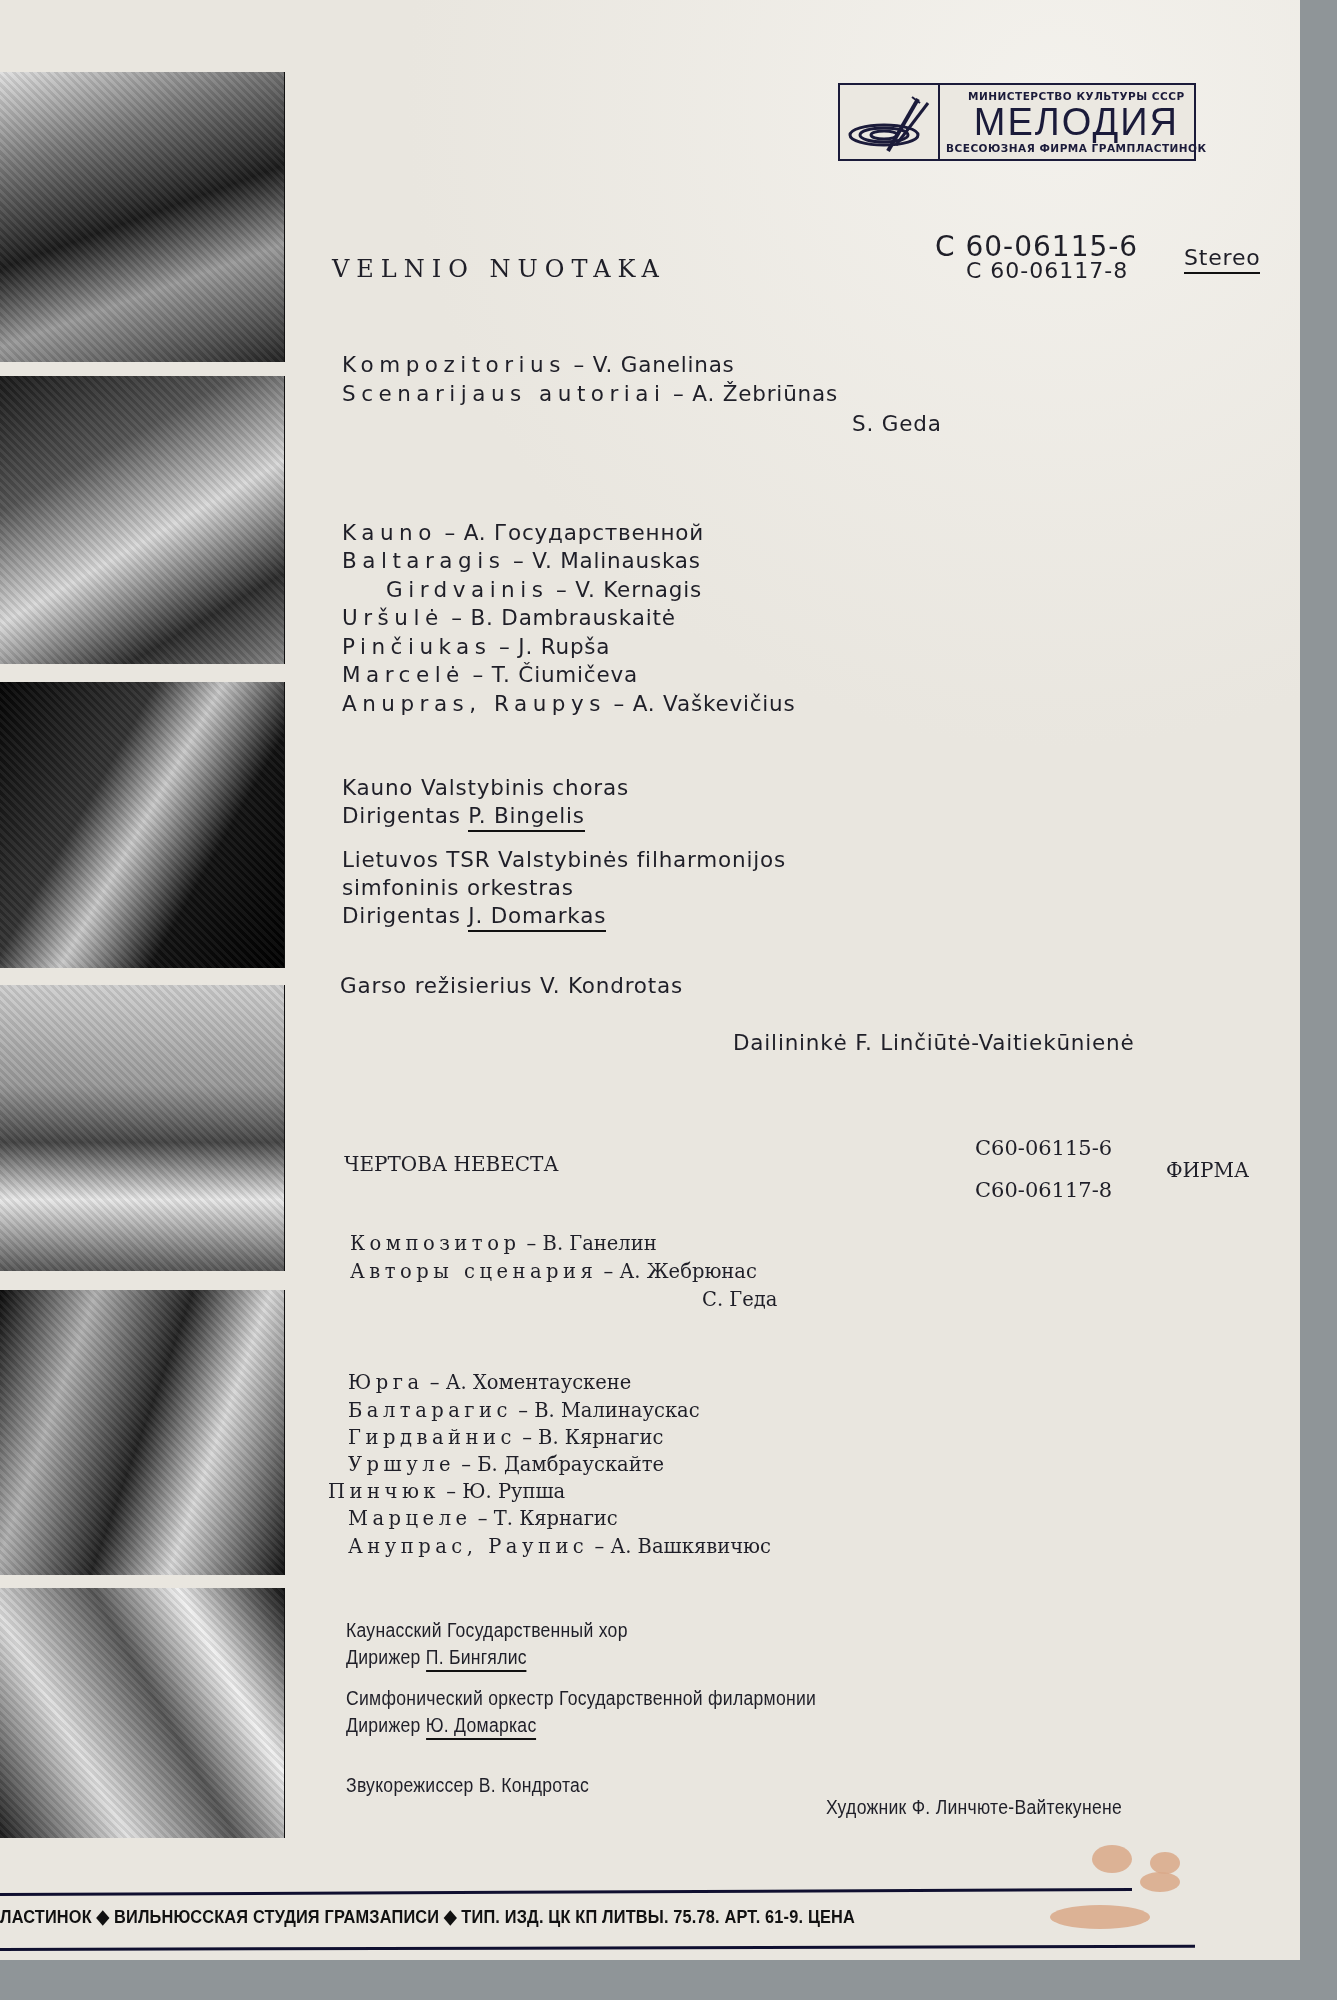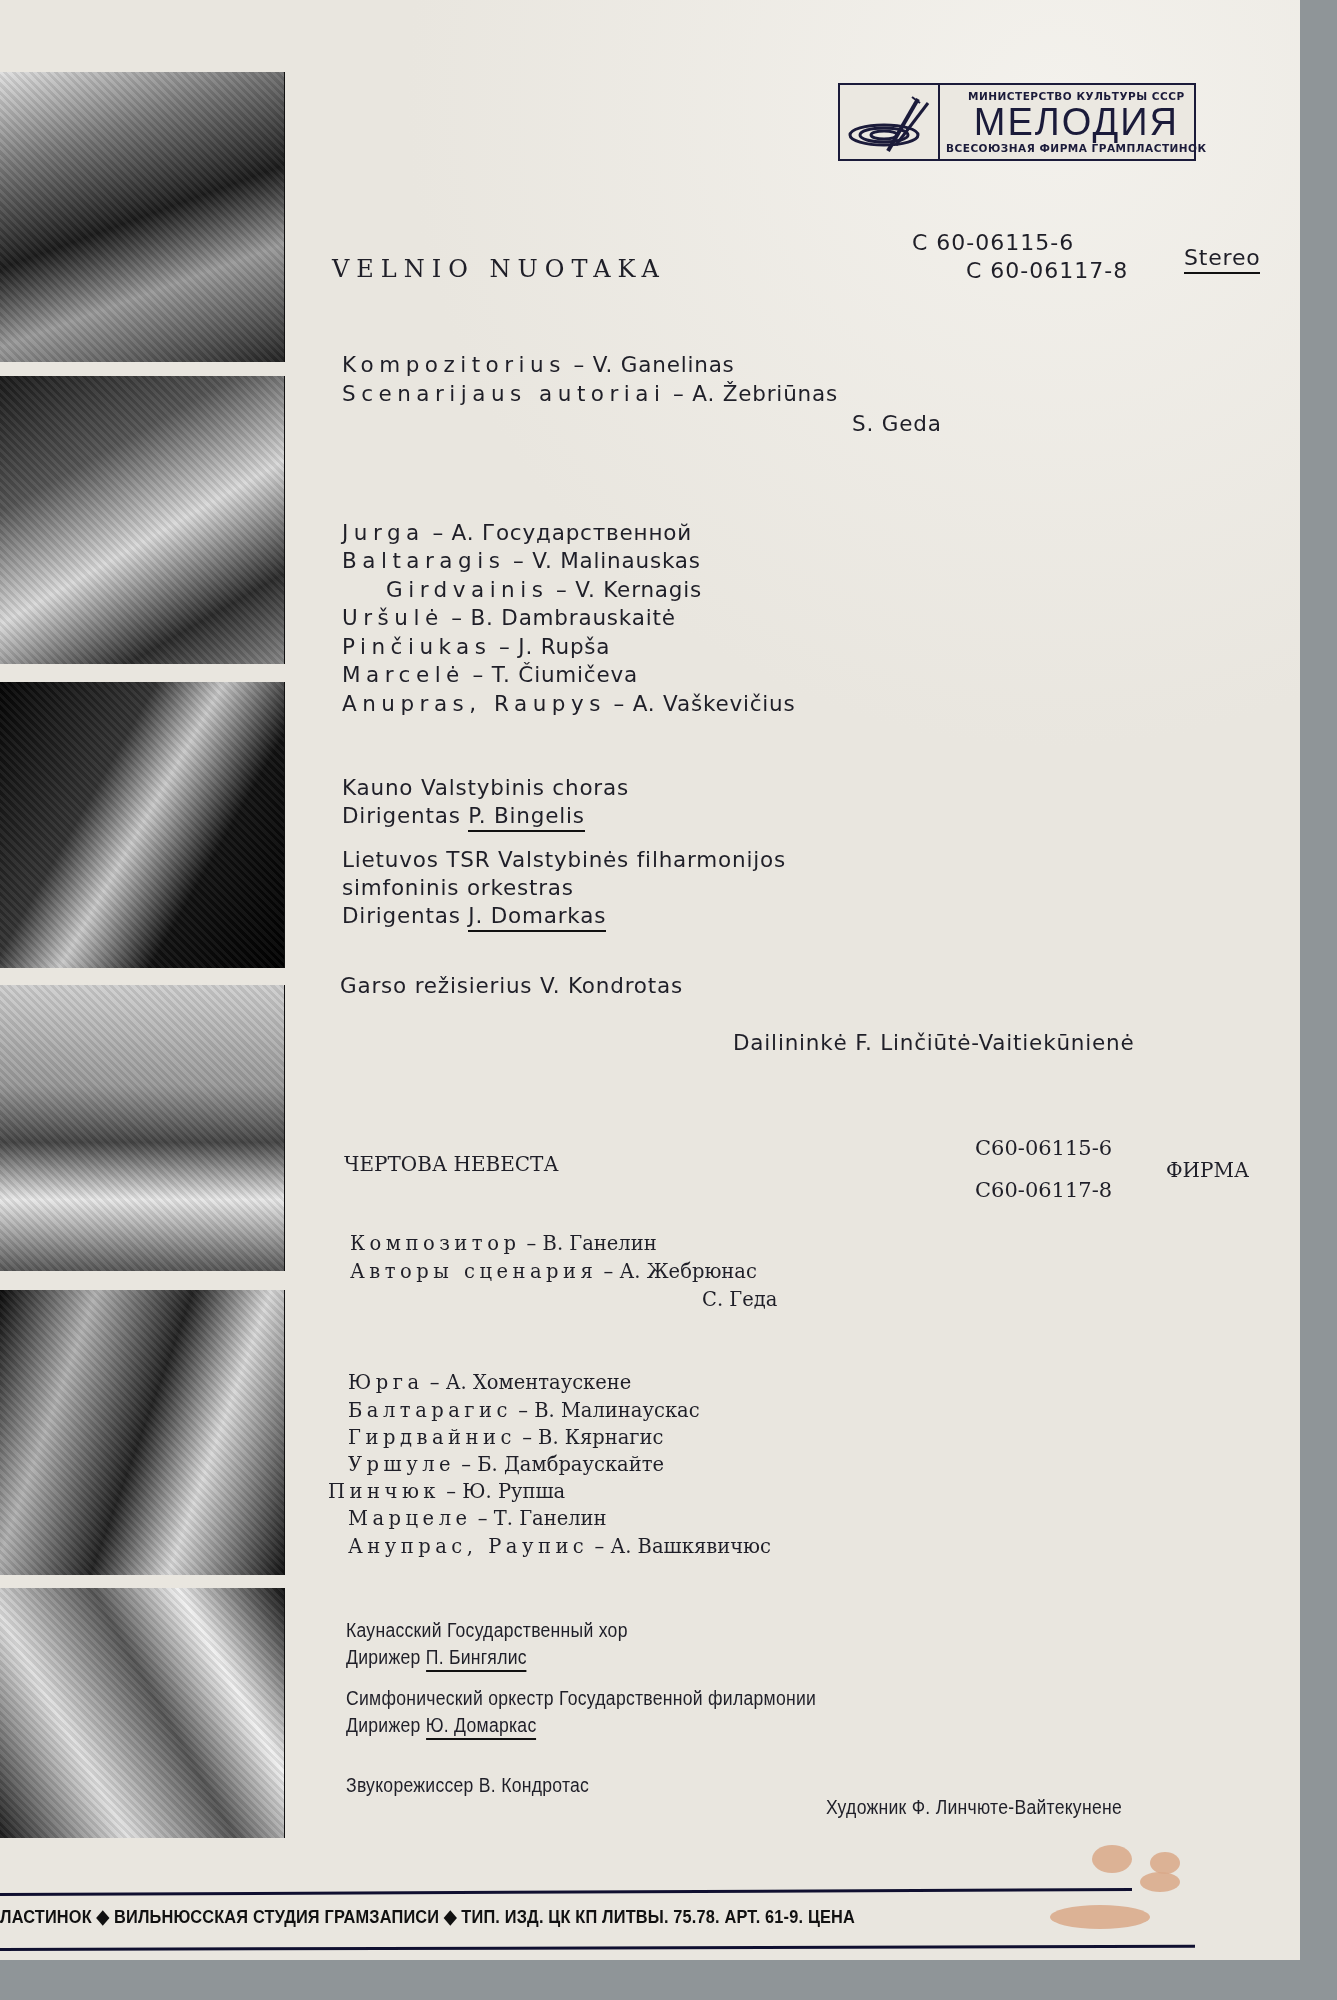--- a/index.html
+++ b/index.html
@@ -85,30 +85,30 @@
       </svg>
     </div>
     <div class="logo-text">
       <div class="logo-top">МИНИСТЕРСТВО КУЛЬТУРЫ СССР</div>
       <div class="logo-name">МЕЛОДИЯ</div>
       <div class="logo-bottom">ВСЕСОЮЗНАЯ ФИРМА ГРАМПЛАСТИНОК</div>
     </div>
   </div>
 
   <div class="t typewriter" style="left:332px;top:255px;font-size:24px;letter-spacing:7px;">VELNIO NUOTAKA</div>
-  <div class="t sans" style="left:912px;top:230px;font-size:22px;letter-spacing:1px;">C 60-06115-6</div>
+  <div class="t sans" style="left:935px;top:230px;font-size:28px;letter-spacing:1px;">C 60-06115-6</div>
   <div class="t sans" style="left:966px;top:258px;font-size:22px;letter-spacing:1px;">C 60-06117-8</div>
   <div class="t sans ul" style="left:1184px;top:245px;font-size:22px;">Stereo</div>
 
   <div class="t sans" style="left:342px;top:352px;"><span class="spaced">Kompozitorius</span> <span>–</span> <span>V. Ganelinas</span></div>
   <div class="t sans" style="left:342px;top:381px;"><span class="spaced">Scenarijaus autoriai</span> <span>–</span> <span>A. Žebriūnas</span></div>
   <div class="t sans" style="left:852px;top:411px;">S. Geda</div>
 
   <div>
-    <div class="t sans" style="left:342px;top:520px;"><span class="spaced">Jurga</span> <span>–</span> <span>A. Государственной</span></div>
+    <div class="t sans" style="left:342px;top:520px;"><span class="spaced">Kauno</span> <span>–</span> <span>A. Государственной</span></div>
     <div class="t sans" style="left:342px;top:548px;"><span class="spaced">Baltaragis</span> <span>–</span> <span>V. Malinauskas</span></div>
     <div class="t sans" style="left:342px;top:577px;margin-left:44px;"><span class="spaced">Girdvainis</span> <span>–</span> <span>V. Kernagis</span></div>
     <div class="t sans" style="left:342px;top:605px;"><span class="spaced">Uršulė</span> <span>–</span> <span>B. Dambrauskaitė</span></div>
     <div class="t sans" style="left:342px;top:634px;"><span class="spaced">Pinčiukas</span> <span>–</span> <span>J. Rupša</span></div>
     <div class="t sans" style="left:342px;top:662px;"><span class="spaced">Marcelė</span> <span>–</span> <span>T. Čiumičeva</span></div>
     <div class="t sans" style="left:342px;top:691px;"><span class="spaced">Anupras, Raupys</span> <span>–</span> <span>A. Vaškevičius</span></div>
   </div>
 
   <div class="t sans" style="left:342px;top:775px;">Kauno Valstybinis choras</div>
   <div class="t sans" style="left:342px;top:803px;"><span>Dirigentas</span> <span class="ul">P. Bingelis</span></div>
@@ -126,21 +126,21 @@
   <div class="t ru-serif" style="left:350px;top:1232px;"><span class="ru-spaced">Композитор</span> <span>–</span> <span>В. Ганелин</span></div>
   <div class="t ru-serif" style="left:350px;top:1260px;"><span class="ru-spaced">Авторы сценария</span> <span>–</span> <span>А. Жебрюнас</span></div>
   <div class="t ru-serif" style="left:702px;top:1288px;">С. Геда</div>
 
   <div>
     <div class="t ru-serif" style="left:348px;top:1371px;"><span class="ru-spaced">Юрга</span> <span>–</span> <span>А. Хоментаускене</span></div>
     <div class="t ru-serif" style="left:348px;top:1399px;"><span class="ru-spaced">Балтарагис</span> <span>–</span> <span>В. Малинаускас</span></div>
     <div class="t ru-serif" style="left:348px;top:1426px;"><span class="ru-spaced">Гирдвайнис</span> <span>–</span> <span>В. Кярнагис</span></div>
     <div class="t ru-serif" style="left:348px;top:1453px;"><span class="ru-spaced">Уршуле</span> <span>–</span> <span>Б. Дамбраускайте</span></div>
     <div class="t ru-serif" style="left:328px;top:1480px;"><span class="ru-spaced">Пинчюк</span> <span>–</span> <span>Ю. Рупша</span></div>
-    <div class="t ru-serif" style="left:348px;top:1507px;"><span class="ru-spaced">Марцеле</span> <span>–</span> <span>Т. Ганелин</span></div>
+    <div class="t ru-serif" style="left:348px;top:1507px;"><span class="ru-spaced">Марцеле</span> <span>–</span> <span>Т. Кярнагис</span></div>
     <div class="t ru-serif" style="left:348px;top:1535px;text-align:center;"><span class="ru-spaced">Анупрас, Раупис</span> <span>–</span> <span>А. Вашкявичюс</span></div>
   </div>
 
   <div class="t ru-cond" style="left:346px;top:1619px;">Каунасский Государственный хор</div>
   <div class="t ru-cond" style="left:346px;top:1646px;"><span>Дирижер</span> <span class="ul">П. Бингялис</span></div>
   <div class="t ru-cond" style="left:346px;top:1687px;">Симфонический оркестр Государственной филармонии</div>
   <div class="t ru-cond" style="left:346px;top:1714px;"><span>Дирижер</span> <span class="ul">Ю. Домаркас</span></div>
   <div class="t ru-cond" style="left:346px;top:1774px;">Звукорежиссер В. Кондротас</div>
   <div class="t ru-cond" style="left:826px;top:1796px;">Художник Ф. Линчюте-Вайтекунене</div>
 

